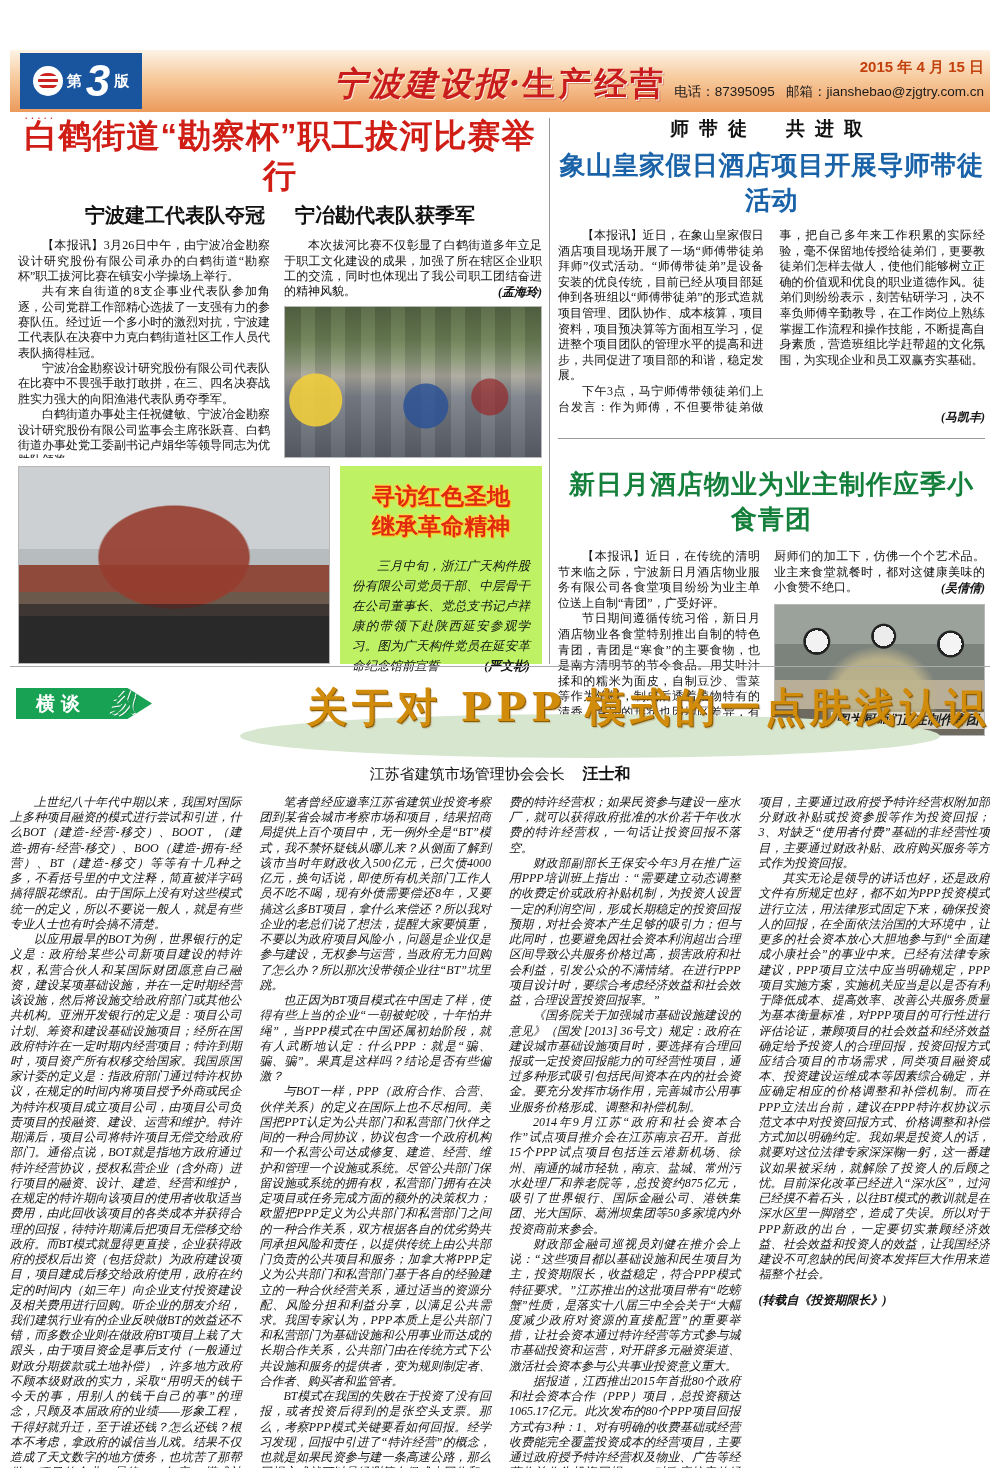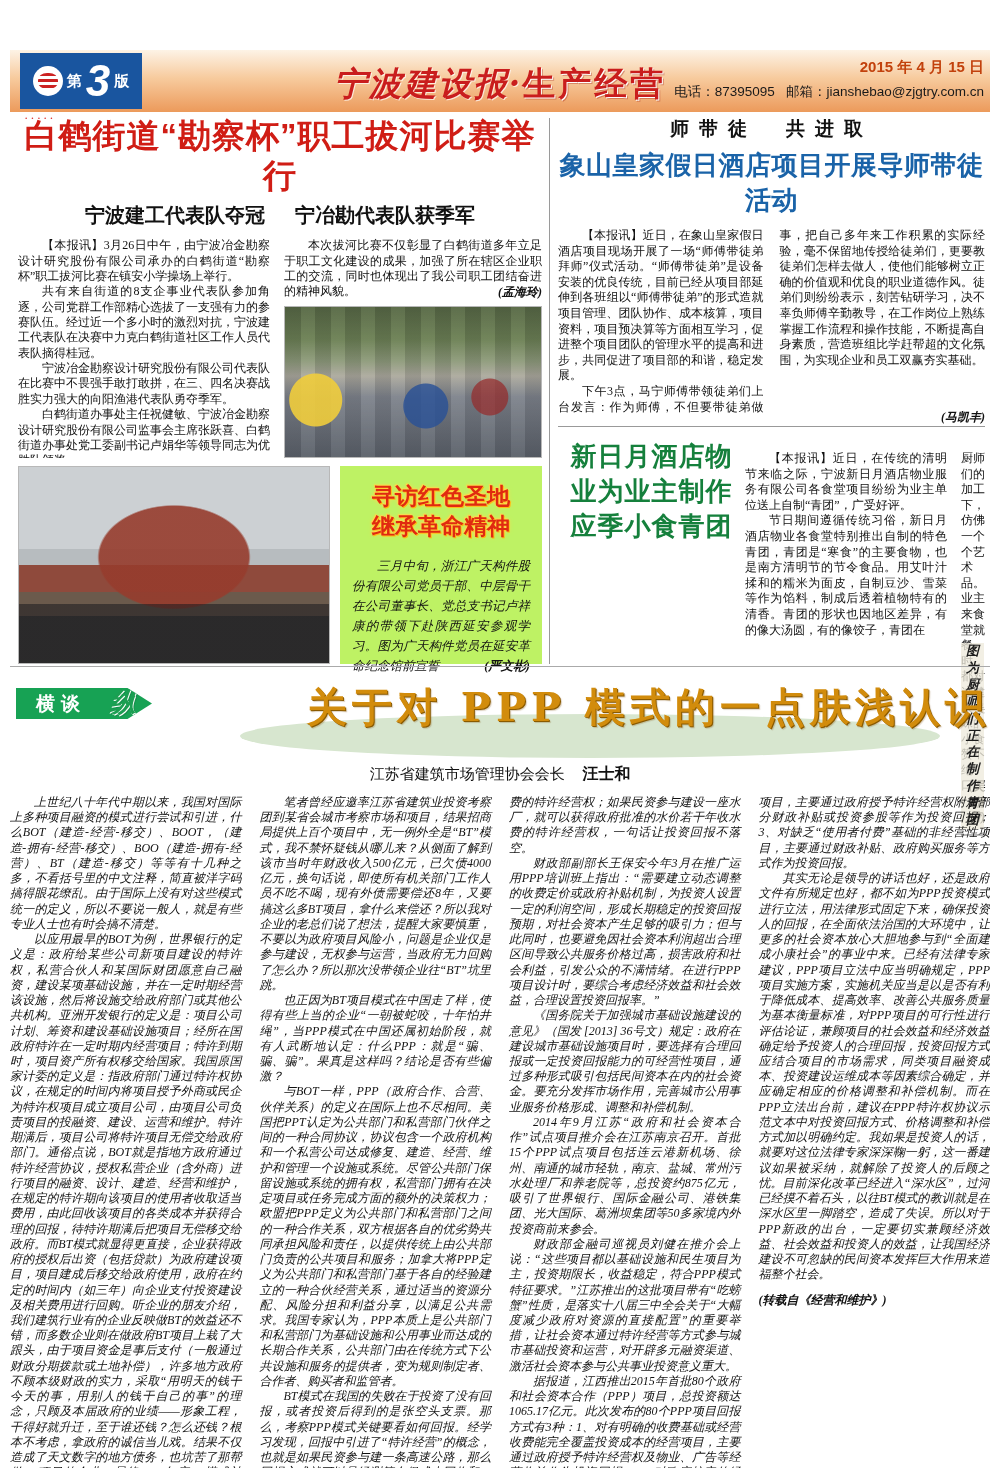--- a/index.html
+++ b/index.html
@@ -62,28 +62,28 @@
       text-shadow:0 0 4px #ffd84d, 1px 1px 0 #ffb100, -1px -1px 0 #ffd84d; }
   .red-box-text { margin-top:14px; font-size:12.5px; font-style:italic; line-height:1.6; }
   .red-box .author-line { margin-top:-20px; font-size:12.5px; }
 
   
   .vdiv { position:absolute; left:549px; top:118px; width:1px; height:546px; background:#9a9a9a; }
   .hdiv-main { position:absolute; left:10px; top:666px; width:980px; height:1px; background:#aaa; }
 
   
   .right-block { position:absolute; left:558px; top:116px; width:427px; height:548px; display:flex; flex-direction:column; }
-  .mentor { border-bottom:1px solid #999; }
+  .mentor { padding-bottom:12px; border-bottom:1px solid #999; }
   .mentor-kicker { text-align:center; font-size:19px; font-weight:bold; letter-spacing:10px;
       font-family:"Liberation Sans", sans-serif; }
   .mentor-headline { color:#1a63a8; font-weight:900; font-size:26px; text-align:center; margin-top:6px;
       font-family:"Liberation Sans", sans-serif; letter-spacing:0.5px; }
   .mentor-body { margin-top:10px; column-count:2; column-gap:16px; font-size:12px; line-height:1.3; height:196px; column-fill:auto; overflow:hidden; }
   .mentor .author-line { margin-top:-15px; font-size:12px; }
-  .qingtuan { margin-top:12px; flex:1; display:flex; flex-direction:row; }
+  .qingtuan { margin-top:28px; flex:1; display:flex; flex-direction:column; }
   .qt-headline { color:#15803c; font-weight:900; font-size:26px; text-align:center;
       font-family:"Liberation Sans", sans-serif; letter-spacing:1px; }
   .qt-cols { display:flex; gap:14px; margin-top:12px; flex:1; font-size:12px; line-height:1.3; }
   .qt-col1 { width:202px; overflow:hidden; }
   .qt-col2 { flex:1; display:flex; flex-direction:column; }
   .qt-col2 .author-line { margin-top:-15px; }
   .qt-photo { flex:1; margin-top:8px; position:relative;
       background:
         radial-gradient(circle at 20% 28%, #f2f2f2 0 11px, #222 11px 13px, transparent 14px),
         radial-gradient(circle at 52% 24%, #ececec 0 10px, #222 10px 12px, transparent 13px),
@@ -211,17 +211,17 @@
       </div>
       <div class="essay-ellipse"></div>
       <div class="essay-headline">关于对 PPP 模式的一点肤浅认识</div>
     </div>
     <div class="essay-byline">
       <span>江苏省建筑市场管理协会会长</span>
       <span class="name">汪士和</span>
     </div>
     <div class="essay-body">
       <span><p>上世纪八十年代中期以来，我国对国际上多种项目融资的模式进行尝试和引进，什么BOT（建造-经营-移交）、BOOT，（建造-拥有-经营-移交）、BOO（建造-拥有-经营）、BT（建造-移交）等等有十几种之多，不看括号里的中文注释，简直被洋字码搞得眼花缭乱。由于国际上没有对这些模式统一的定义，所以不要说一般人，就是有些专业人士也有时会搞不清楚。</p><p>以应用最早的BOT为例，世界银行的定义是：政府给某些公司新项目建设的特许权，私营合伙人和某国际财团愿意自己融资，建设某项基础设施，并在一定时期经营该设施，然后将设施交给政府部门或其他公共机构。亚洲开发银行的定义是：项目公司计划、筹资和建设基础设施项目；经所在国政府特许在一定时期内经营项目；特许到期时，项目资产所有权移交给国家。我国原国家计委的定义是：指政府部门通过特许权协议，在规定的时间内将项目授予外商或民企为特许权项目成立项目公司，由项目公司负责项目的投融资、建设、运营和维护。特许期满后，项目公司将特许项目无偿交给政府部门。通俗点说，BOT就是指地方政府通过特许经营协议，授权私营企业（含外商）进行项目的融资、设计、建造、经营和维护，在规定的特许期向该项目的使用者收取适当费用，由此回收该项目的各类成本并获得合理的回报，待特许期满后把项目无偿移交给政府。而BT模式就显得更直接，企业获得政府的授权后出资（包括贷款）为政府建设项目，项目建成后移交给政府使用，政府在约定的时间内（如三年）向企业支付投资建设及相关费用进行回购。听企业的朋友介绍，我们建筑行业有的企业反映做BT的效益还不错，而多数企业则在做政府BT项目上栽了大跟头，由于项目资金是事后支付（一般通过财政分期拨款或土地补偿），许多地方政府不顾本级财政的实力，采取“用明天的钱干今天的事，用别人的钱干自己的事”的理念，只顾及本届政府的业绩——形象工程，干得好就升迁，至于谁还钱？怎么还钱？根本不考虑，拿政府的诚信当儿戏。结果不仅造成了天文数字的地方债务，也坑苦了那帮做BT项目的企业，最终2012年底BT模式被中央有关部门叫停。</p><p>笔者曾经应邀率江苏省建筑业投资考察团到某省会城市考察市场和项目，结果招商局提供上百个项目中，无一例外全是“BT”模式，我不禁怀疑钱从哪儿来？从侧面了解到该市当时年财政收入500亿元，已欠债4000亿元，换句话说，即使所有机关部门工作人员不吃不喝，现有外债需要偿还8年，又要搞这么多BT项目，拿什么来偿还？所以我对企业的老总们说了想法，提醒大家要慎重，不要以为政府项目风险小，问题是企业仅是参与建设，无权参与运营，当政府无力回购了怎么办？所以那次没带领企业往“BT”坑里跳。</p><p>也正因为BT项目模式在中国走了样，使得有些上当的企业“一朝被蛇咬，十年怕井绳”，当PPP模式在中国还属初始阶段，就有人武断地认定：什么PPP：就是“骗、骗、骗”。果真是这样吗？结论是否有些偏激？</p><p>与BOT一样，PPP（政府合作、合营、伙伴关系）的定义在国际上也不尽相同。美国把PPT认定为公共部门和私营部门伙伴之间的一种合同协议，协议包含一个政府机构和一个私营公司达成修复、建造、经营、维护和管理一个设施或系统。尽管公共部门保留设施或系统的拥有权，私营部门拥有在决定项目或任务完成方面的额外的决策权力；欧盟把PPP定义为公共部门和私营部门之间的一种合作关系，双方根据各自的优劣势共同承担风险和责任，以提供传统上由公共部门负责的公共项目和服务；加拿大将PPP定义为公共部门和私营部门基于各自的经验建立的一种合伙经营关系，通过适当的资源分配、风险分担和利益分享，以满足公共需求。我国专家认为，PPP本质上是公共部门和私营部门为基础设施和公用事业而达成的长期合作关系，公共部门由在传统方式下公共设施和服务的提供者，变为规则制定者、合作者、购买者和监管者。</p><p>BT模式在我国的失败在于投资了没有回报，或者投资后得到的是张空头支票。那么，考察PPP模式关键要看如何回报。经学习发现，回报中引进了“特许经营”的概念，也就是如果民资参与建一条高速公路，那么回报方式就可以是经测算在保成本回收和一定利润情况下，允许投资者有若干年收过路费的特许经营权；如果民资参与建设一座水厂，就可以获得政府批准的水价若干年收水费的特许经营权，一句话让投资回报不落空。</p><p>财政部副部长王保安今年3月在推广运用PPP培训班上指出：“需要建立动态调整的收费定价或政府补贴机制，为投资人设置一定的利润空间，形成长期稳定的投资回报预期，对社会资本产生足够的吸引力；但与此同时，也要避免因社会资本利润超出合理区间导致公共服务价格过高，损害政府和社会利益，引发公众的不满情绪。在进行PPP项目设计时，要综合考虑经济效益和社会效益，合理设置投资回报率。”</p><p>《国务院关于加强城市基础设施建设的意见》（国发 [2013] 36号文）规定：政府在建设城市基础设施项目时，要选择有合理回报或一定投资回报能力的可经营性项目，通过多种形式吸引包括民间资本在内的社会资金。要充分发挥市场作用，完善城市公用事业服务价格形成、调整和补偿机制。</p><p>2014年9月江苏“政府和社会资本合作”试点项目推介会在江苏南京召开。首批15个PPP试点项目包括连云港新机场、徐州、南通的城市轻轨，南京、盐城、常州污水处理厂和养老院等，总投资约875亿元，吸引了世界银行、国际金融公司、港铁集团、光大国际、葛洲坝集团等50多家境内外投资商前来参会。</p><p>财政部金融司巡视员刘健在推介会上说：“这些项目都以基础设施和民生项目为主，投资期限长，收益稳定，符合PPP模式特征要求。”江苏推出的这批项目带有“吃螃蟹”性质，是落实十八届三中全会关于“大幅度减少政府对资源的直接配置”的重要举措，让社会资本通过特许经营等方式参与城市基础投资和运营，对开辟多元融资渠道、激活社会资本参与公共事业投资意义重大。</p><p>据报道，江西推出2015年首批80个政府和社会资本合作（PPP）项目，总投资额达1065.17亿元。此次发布的80个PPP项目回报方式有3种：1、对有明确的收费基础或经营收费能完全覆盖投资成本的经营项目，主要通过政府授予特许经营权及物业、广告等经营收益作为投资回报；2、对政府核定的经营收费价格不足以覆盖投资成本的准经营性项目，主要通过政府授予特许经营权附加部分财政补贴或投资参股等作为投资回报；3、对缺乏“使用者付费”基础的非经营性项目，主要通过财政补贴、政府购买服务等方式作为投资回报。</p><p>其实无论是领导的讲话也好，还是政府文件有所规定也好，都不如为PPP投资模式进行立法，用法律形式固定下来，确保投资人的回报，在全面依法治国的大环境中，让更多的社会资本放心大胆地参与到“全面建成小康社会”的事业中来。已经有法律专家建议，PPP项目立法中应当明确规定，PPP项目实施方案，实施机关应当是以是否有利于降低成本、提高效率、改善公共服务质量为基本衡量标准，对PPP项目的可行性进行评估论证，兼顾项目的社会效益和经济效益确定给予投资人的合理回报，投资回报方式应结合项目的市场需求，同类项目融资成本、投资建设运维成本等因素综合确定，并应确定相应的价格调整和补偿机制。而在PPP立法出台前，建议在PPP特许权协议示范文本中对投资回报方式、价格调整和补偿方式加以明确约定。我如果是投资人的话，就要对这位法律专家深深鞠一躬，这一番建议如果被采纳，就解除了投资人的后顾之忧。目前深化改革已经进入“深水区”，过河已经摸不着石头，以往BT模式的教训就是在深水区里一脚踏空，造成了失误。所以对于PPP新政的出台，一定要切实兼顾经济效益、社会效益和投资人的效益，让我国经济建设不可忽缺的民间资本发挥巨大作用来造福整个社会。</p></span>
-      <p class="essay-attrib" style="text-indent:0;">(转载自《经营和维护》)</p>
+      <p class="essay-attrib" style="text-indent:0;">(转载自《投资期限长》)</p>
     </div>
   </div>
 
 </div>
 
 </body></html>

